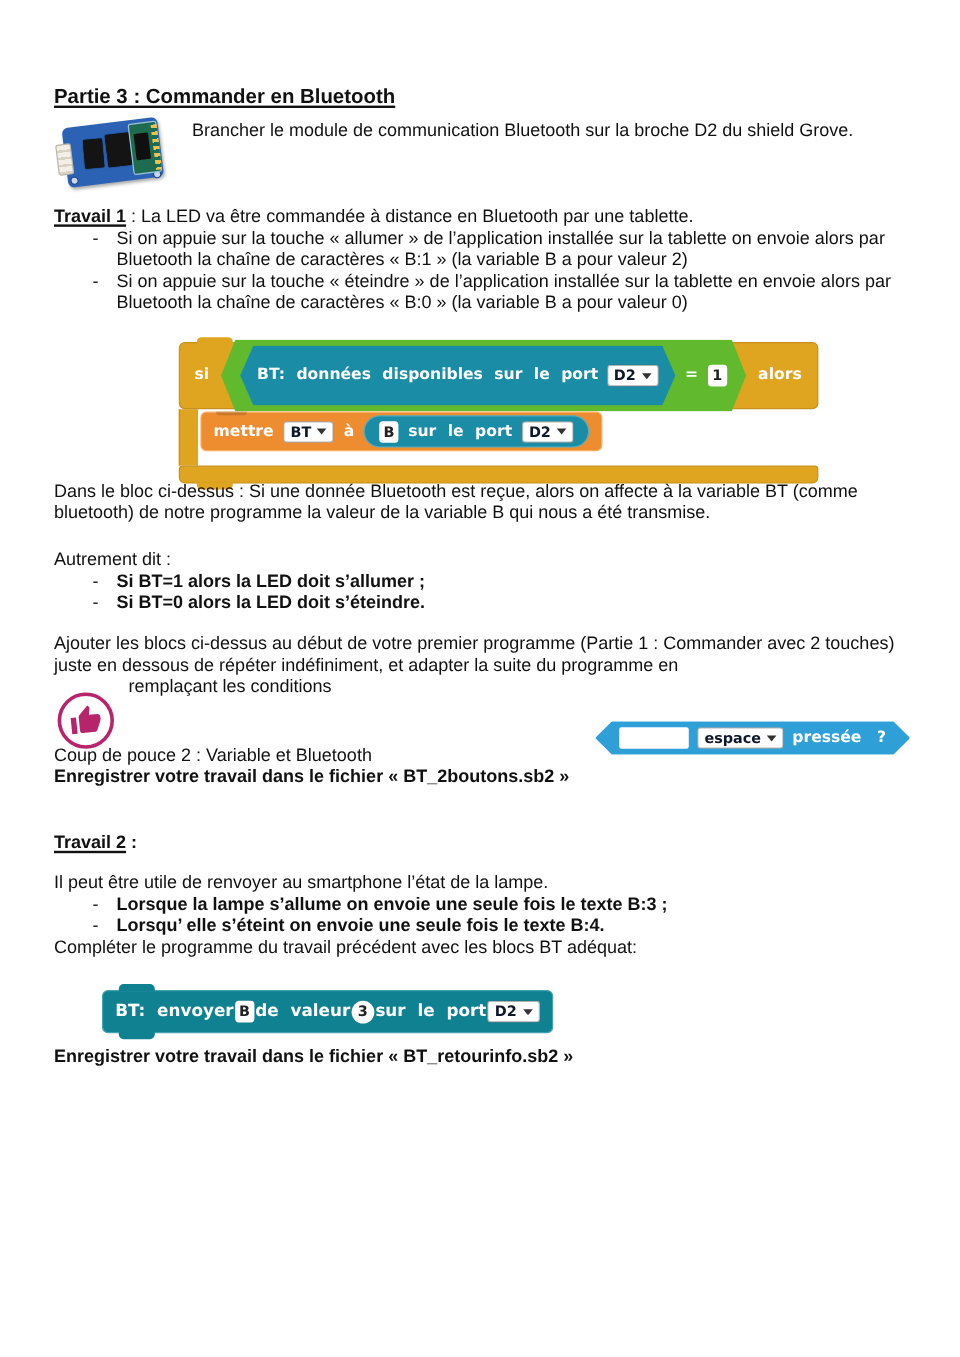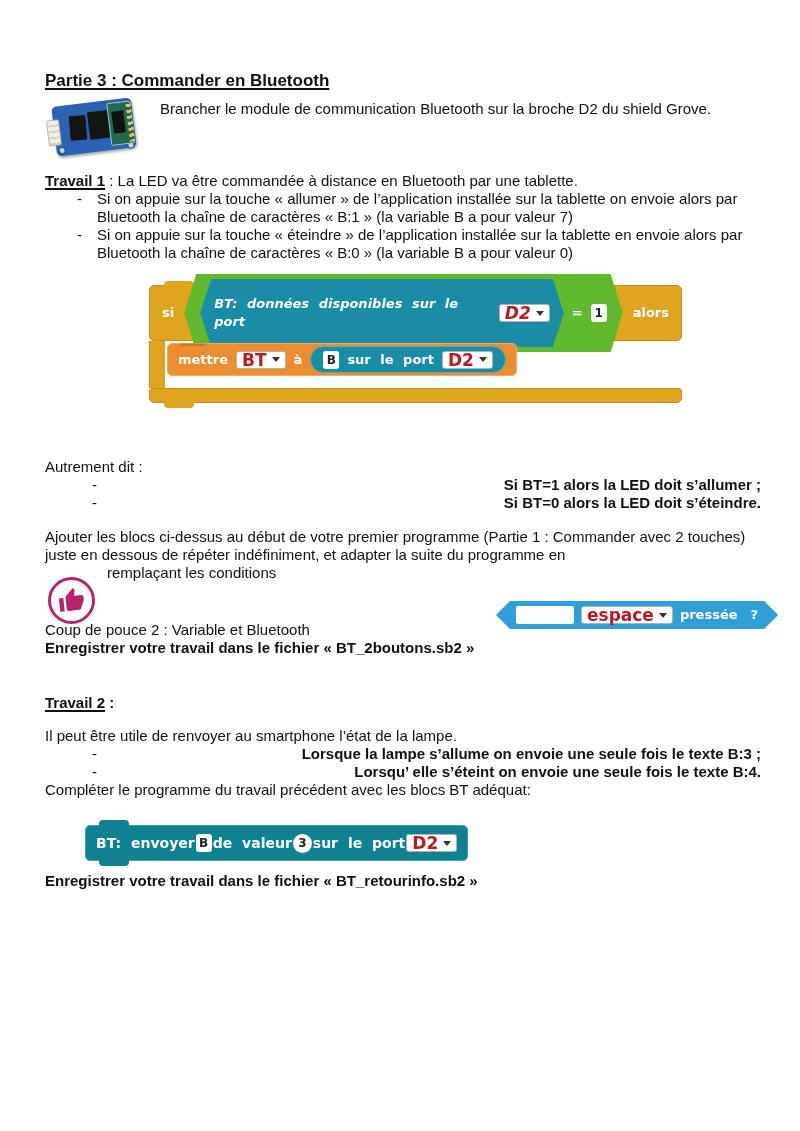--- a/index.html
+++ b/index.html
@@ -13,21 +13,21 @@
     --ink:#111;
   }
   *{margin:0;padding:0;box-sizing:border-box;}
   html,body{background:#ffffff;}
   .page{
     position:relative;width:800px;height:1131px;background:#fff;
     font-family:"Liberation Sans",sans-serif;font-size:15px;line-height:18px;color:var(--ink);
     overflow:hidden;
   }
   .abs{position:absolute;}
-  .b{font-weight:bold;text-align:right;}
+  .b{font-weight:bold;}
   .ul{text-decoration:underline;text-decoration-thickness:2px;text-underline-offset:2px;}
   .title{font-size:17px;font-weight:bold;margin-top:16px;}
   .bullet-row{display:flex;padding-left:32px;}
   .bullet-row .dash{width:20px;flex:0 0 20px;}
   .bullet-row .btxt{flex:1;}
 
   
   .pcb{width:96px;height:66px;}
   .pcb-board{position:absolute;left:9px;top:6px;width:80px;height:50px;background:#2b62b4;
     border-radius:5px;transform:rotate(-7deg);box-shadow:1px 2px 3px rgba(0,0,0,.35);}
@@ -37,34 +37,34 @@
   .pcb-chip{position:absolute;background:#141414;border-radius:1px;box-shadow:0 0 1px #000;}
   .pcb-bt{position:absolute;right:1px;top:3px;width:24px;height:43px;background:#1e6b4f;border:1px solid #9fc3d8;border-radius:2px;}
   .pcb-bt-pins{position:absolute;right:-1px;top:2px;width:5px;height:38px;
     background-image:repeating-linear-gradient(180deg,#e8c352 0 3px,#1e6b4f 3px 6px);}
   .pcb-bt-chip{position:absolute;left:3px;top:8px;width:12px;height:22px;background:#101010;border-radius:1px;}
 
   
   .sfont{font-family:"DejaVu Sans",sans-serif;font-weight:bold;color:#fff;font-size:13px;}
   .ws{word-spacing:5px;}
   .dd{display:inline-flex;align-items:center;gap:5px;background:#fff;border:1px solid rgba(0,0,0,.3);
-      border-radius:3px;height:18px;padding:0 5px;color:#b91c1c;font-size:17px;font-weight:bold;font-family:"DejaVu Sans",sans-serif;justify-content:flex-end;}
+      border-radius:3px;height:18px;padding:0 5px;color:#0f172a;font-size:12px;font-weight:bold;font-family:"DejaVu Sans",sans-serif;justify-content:flex-end;}
   .dd-arrow{width:0;height:0;border-left:4px solid transparent;border-right:4px solid transparent;border-top:5px solid #333;}
   .vbox{display:inline-flex;align-items:center;justify-content:center;background:#fff;color:#222;
       border-radius:3px;height:18px;min-width:16px;padding:0 3px;font-size:12px;font-weight:bold;font-family:"DejaVu Sans",sans-serif;}
   .vcircle{display:inline-flex;align-items:center;justify-content:center;background:#fff;color:#222;
       border-radius:50%;height:19px;width:19px;font-size:12px;font-weight:bold;font-family:"DejaVu Sans",sans-serif;}
 
   .if-top{height:56px;background:var(--gold);border:1px solid var(--gold-edge);border-radius:5px;
       display:flex;align-items:center;gap:10px;padding:0 12px;position:relative;}
   .if-top::before{content:"";position:absolute;top:-5px;left:14px;width:30px;height:6px;background:var(--gold);border-radius:4px 4px 0 0;}
   .hex-green{display:inline-flex;align-items:center;gap:8px;background:var(--green);padding:5px 16px;
       clip-path:polygon(12px 0,calc(100% - 12px) 0,100% 50%,calc(100% - 12px) 100%,12px 100%,0 50%);}
   .hex-teal{display:inline-flex;align-items:center;gap:7px;background:var(--teal);padding:16px 14px;
-      clip-path:polygon(11px 0,calc(100% - 11px) 0,100% 50%,calc(100% - 11px) 100%,11px 100%,0 50%);font-style:italic;}
+      clip-path:polygon(11px 0,calc(100% - 11px) 0,100% 50%,calc(100% - 11px) 100%,11px 100%,0 50%);}
   .if-mid{display:flex;}
   .if-arm{width:16px;background:var(--gold);border-left:1px solid var(--gold-edge);}
   .set-block{margin:2px 0 12px 2px;height:33px;background:var(--orange);border:1px solid var(--orange-edge);
       border-radius:5px;display:flex;align-items:center;gap:8px;padding:0 10px;position:relative;}
   .set-block::before{content:"";position:absolute;top:-1px;left:12px;width:26px;height:3px;background:rgba(0,0,0,.15);border-radius:0 0 3px 3px;}
   .teal-pill{display:inline-flex;align-items:center;gap:8px;background:var(--teal);border:1px solid var(--teal-edge);
       border-radius:15px;height:27px;padding:0 12px;}
   .if-bot{height:15px;background:var(--gold);border:1px solid var(--gold-edge);border-radius:3px 3px 5px 5px;position:relative;}
   .if-bot::after{content:"";position:absolute;bottom:-6px;left:14px;width:30px;height:6px;background:var(--gold);border-radius:0 0 4px 4px;}
 
@@ -104,21 +104,21 @@
   </div>
 
   
   <div class="abs" style="left:160px;top:100px;width:600px;">Brancher le module de communication Bluetooth sur la broche D2 du shield Grove.</div>
 
   
   <div class="abs" style="left:45px;top:172px;width:713px;">
     <div><span class="b ul">Travail 1</span><span> : La LED va être commandée à distance en Bluetooth par une tablette.</span></div>
     <div class="bullet-row">
       <span class="dash">-</span>
-      <span class="btxt" style="max-width:660px;">Si on appuie sur la touche « allumer » de l’application installée sur la tablette on envoie alors par Bluetooth la chaîne de caractères «  B:1 » (la variable B a pour valeur 7)</span>
+      <span class="btxt" style="max-width:660px;">Si on appuie sur la touche « allumer » de l’application installée sur la tablette on envoie alors par Bluetooth la chaîne de caractères «  B:1 » (la variable B a pour valeur 2)</span>
     </div>
     <div class="bullet-row">
       <span class="dash">-</span>
       <span class="btxt" style="max-width:660px;">Si on appuie sur la touche « éteindre » de l’application installée sur la tablette en envoie alors par Bluetooth la chaîne de caractères «  B:0 » (la variable B a pour valeur 0)</span>
     </div>
   </div>
 
   
   <div class="abs sfont" style="left:149px;top:285px;width:533px;">
     <div class="if-top">
@@ -152,20 +152,21 @@
               <span>D2</span>
               <span class="dd-arrow"></span>
             </span>
         </div>
       </div>
     </div>
     <div class="if-bot"></div>
   </div>
 
   
+  <div class="abs" style="left:45px;top:401px;width:716px;">Dans le bloc ci-dessus : Si une donnée Bluetooth est reçue, alors on affecte à la variable BT (comme bluetooth) de notre programme la valeur de la variable B qui nous a été transmise.</div>
 
   
   <div class="abs" style="left:45px;top:458px;width:716px;">
     <div>Autrement dit :</div>
     <div class="bullet-row b">
       <span class="dash" style="font-weight:normal;">-</span>
       <span class="btxt">Si BT=1 alors la LED doit s’allumer ;</span>
     </div>
     <div class="bullet-row b">
       <span class="dash" style="font-weight:normal;">-</span>

